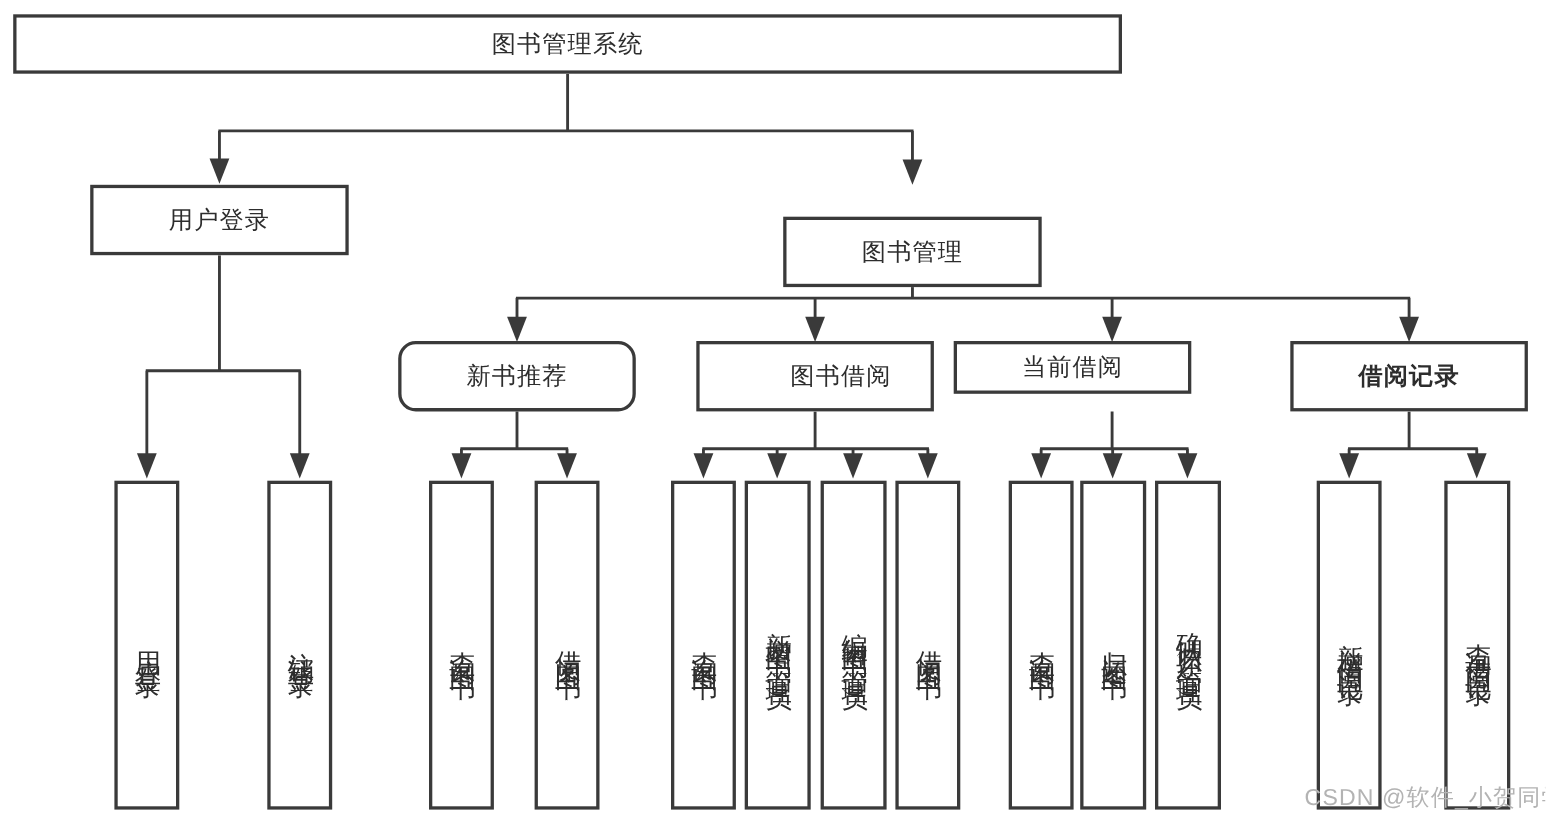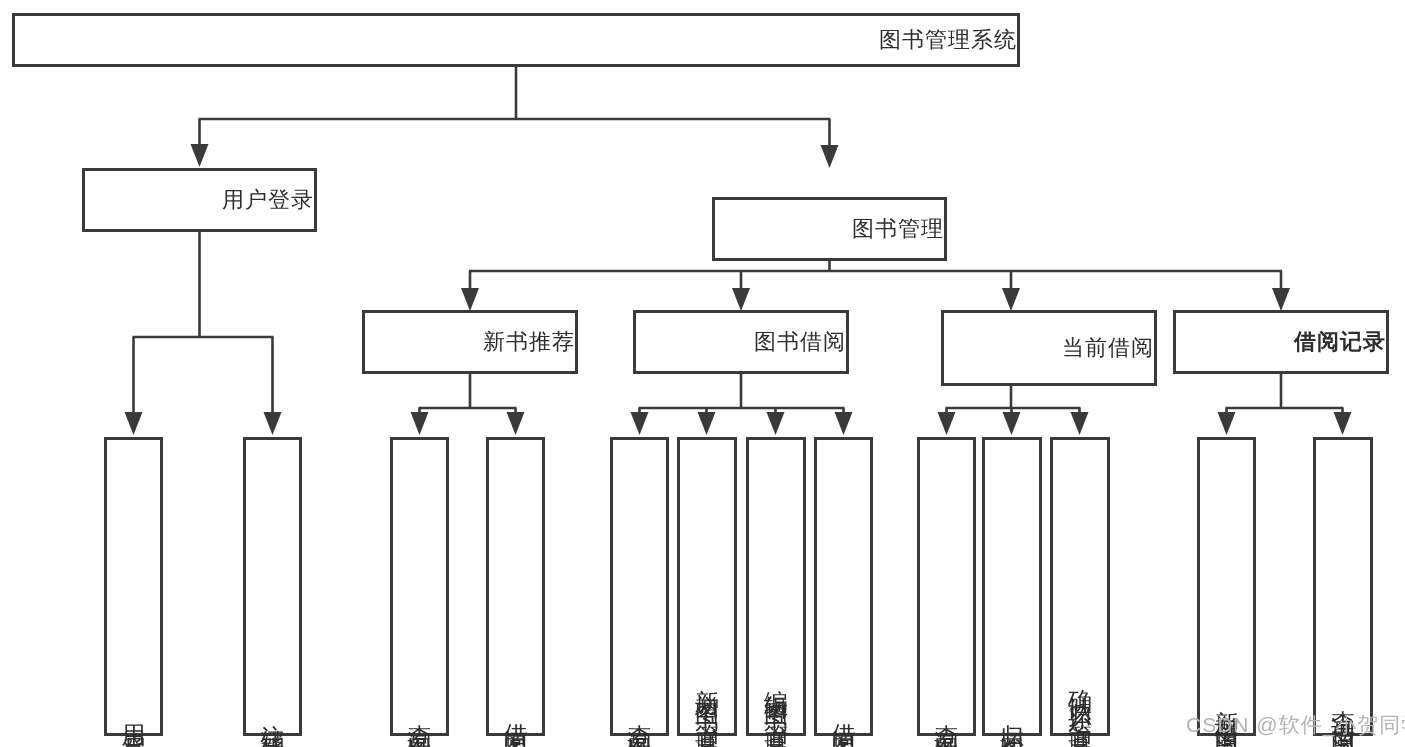--- a/index.html
+++ b/index.html
@@ -19,21 +19,21 @@
     left: 0; top: 0;
     width: 1405px; height: 747px;
   }
 
   .node {
     position: absolute;
     background: #ffffff;
     border: 3px solid #3a3a3a;
     display: flex;
     align-items: center;
-    justify-content: flex-end;
+    justify-content: center;
     color: #2d2d2d;
   }
 
   .hbox { font-size: 22px; letter-spacing: 1px; }
 
   .vbox {
     font-size: 24px;
     writing-mode: vertical-rl;
     text-orientation: mixed;
   }
@@ -105,27 +105,27 @@
     <span class="label">图书管理系统</span>
   </div>
 
   <div class="node hbox" style="left:82px; top:168px; width:235px; height:64px;">
     <span class="label">用户登录</span>
   </div>
   <div class="node hbox" style="left:712px; top:169px; width:235px; height:64px;margin-top:28px;">
     <span class="label">图书管理</span>
   </div>
 
-  <div class="node hbox" style="left:362px; top:310px; width:216px; height:64px;">
+  <div class="node hbox" style="left:362px; top:310px; width:216px; height:64px;border-radius:16px;">
     <span class="label">新书推荐</span>
   </div>
   <div class="node hbox" style="left:633px; top:310px; width:216px; height:64px;padding-left:47px;">
     <span class="label">图书借阅</span>
   </div>
-  <div class="node hbox" style="left:941px; top:310px; width:216px; height:76px;">
+  <div class="node hbox" style="left:867px; top:310px; width:216px; height:48px;">
     <span class="label">当前借阅</span>
   </div>
   <div class="node hbox" style="left:1173px; top:310px; width:216px; height:64px;font-weight:bold;">
     <span class="label">借阅记录</span>
   </div>
 
   <div class="node vbox" style="left:104px; top:437px; width:59px; height:299px;">
     <span class="label">用户登录</span>
   </div>
   <div class="node vbox" style="left:243px; top:437px; width:59px; height:299px;">

